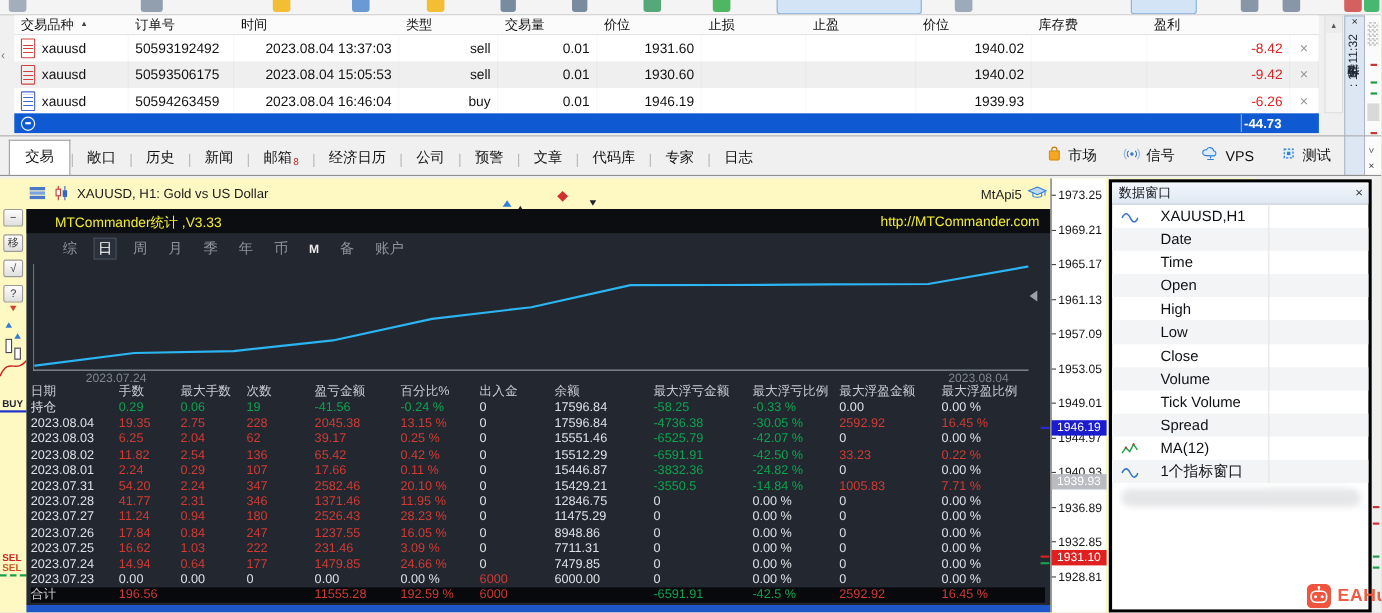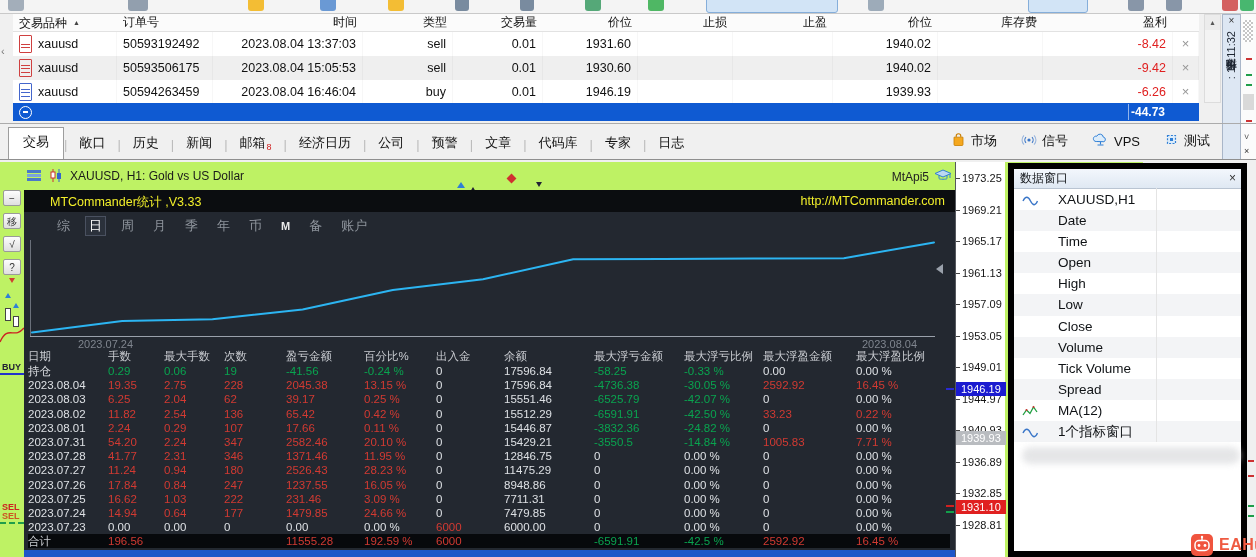--- a/index.html
+++ b/index.html
@@ -8,21 +8,21 @@
   .abs{position:absolute;}
   
   #toolbar{position:absolute;left:0;top:0;width:1256px;height:13px;background:#f4f4f4;border-bottom:1px solid #c9c9c9;overflow:hidden;}
   .tbstub{position:absolute;top:-8px;height:19px;border-radius:3px;opacity:.9;}
   
   #collapse-handle{position:absolute;left:1px;top:45px;width:11px;color:#7a7a7a;font-size:11px;}
   #trade-panel{position:absolute;left:13px;top:14px;width:1186px;}
   .tgrid{display:grid;grid-template-columns:104px 96px 150px 90px 90px 95px 95px 100px 105px 105px 130px 26px;}
   #trade-header{height:17px;line-height:17px;font-size:12px;background:#fbfbfb;border-bottom:1px solid #e2e2e2;}
   #trade-header div{padding:0 6px;white-space:nowrap;overflow:hidden;}
-  #trade-header .r{text-align:right;}
+  #trade-header .r{text-align:left;}
   .sorttri{font-size:7px;color:#444;margin-left:6px;vertical-align:2px;}
   .trow{height:24px;line-height:24px;font-size:12.5px;background:#fff;}
   .trow.alt{background:#efefef;}
   .trow>div{padding:0 6px;border-right:1px solid rgba(0,0,0,0.03);white-space:nowrap;}
   .trow .r{text-align:right;}
   .sym{display:flex;align-items:center;gap:6px;}
   .oicon{width:9px;height:12px;border:1px solid currentColor;border-radius:1px;flex:0 0 auto;
          background:repeating-linear-gradient(to bottom,transparent 0 2.5px,currentColor 2.5px 3.5px) content-box;padding:2px 1px;}
   .oicon.sell{color:#cf4040;} .oicon.buy{color:#4466cc;}
   .profit{color:#e02020;}
@@ -46,21 +46,21 @@
   #tab-sep-top{position:absolute;left:0;top:123px;width:1256px;height:1px;background:#ababab;}
   #tabbar{position:absolute;left:8px;top:128px;height:31px;display:flex;align-items:flex-end;font-size:13px;text-align:center;}
   .tab{padding:5px 12px 7px;color:#111;white-space:nowrap;}
   .tab.active{background:#fff;border:1px solid #9d9d9d;border-bottom:none;padding:5px 14px 8px;}
   .tabsep{color:#bbb;padding-bottom:7px;}
   .badge8{color:#d02020;font-size:9px;vertical-align:-3px;margin-left:1px;}
   #tabbar-right{position:absolute;right:46px;top:132px;display:flex;align-items:center;font-size:13px;}
   #tabbar-right .ritem{display:flex;align-items:center;gap:5px;margin-left:24px;}
   #tab-sep-bottom{position:absolute;left:0;top:159px;width:1256px;height:1px;background:#8f8f8f;}
   
-  #chart-window{position:absolute;left:0;top:162px;width:1143px;height:395px;background:#bef264;overflow:hidden;}
+  #chart-window{position:absolute;left:0;top:162px;width:1143px;height:395px;background:#fef9c3;overflow:hidden;}
   #chart-title{position:absolute;left:70px;top:7px;font-size:12px;color:#1a1a1a;white-space:nowrap;}
   #mtapi{position:absolute;left:858px;top:6px;width:94px;display:flex;justify-content:flex-end;align-items:center;gap:5px;font-size:12px;color:#222;}
   .hicon{position:absolute;top:6px;}
   .toolbtn{position:absolute;left:3px;width:18px;height:16px;background:linear-gradient(#fdfdfd,#dfdfdf);border:1px solid #9a9a9a;border-radius:2px;
            font-size:10px;line-height:15px;text-align:center;color:#333;box-sizing:border-box;}
   .deco{position:absolute;}
   
   #panel{position:absolute;left:24px;top:28px;width:931px;height:360px;background:#232830;overflow:hidden;}
   #panel-titlebar{position:absolute;left:0;top:0;width:100%;height:22px;background:#0b0d10;}
   #panel-title{position:absolute;left:26px;top:4px;color:#f2ef2a;font-size:12.5px;}
@@ -82,21 +82,21 @@
   .srow.total{background:#07090c;}
   .sc{overflow:hidden;padding-right:4px;}
   .cw{color:#dde0e4;} .cr{color:#d23a32;} .cg{color:#09a44f;} .ch{color:#c9ccd1;}
   #panel-bottom-strip{position:absolute;left:24px;top:388px;width:931px;height:7px;background:#1e56c8;}
   
   #price-axis{position:absolute;left:955px;top:0;width:50px;height:395px;background:#fff;border-left:1px solid #55585e;box-sizing:border-box;}
   .ptick{position:absolute;left:0;width:50px;height:12px;line-height:12px;font-size:11px;color:#151515;white-space:nowrap;}
   .ptick .dash{display:inline-block;width:4px;height:1px;background:#444;vertical-align:3px;margin-right:2px;}
   .pmark{position:absolute;left:0;width:50px;height:14px;line-height:14px;font-size:11px;color:#fff;padding-left:5px;box-sizing:border-box;}
   
-  #data-window{position:absolute;left:1008px;top:163px;width:239px;height:394px;background:#fff;border:6px solid #000000;box-sizing:border-box;}
+  #data-window{position:absolute;left:1008px;top:163px;width:239px;height:394px;background:#fff;border:3px solid #000000;box-sizing:border-box;}
   #dw-title{height:19px;background:linear-gradient(#f3f7fc,#dfe8f3);border-bottom:1px solid #b9c4d2;font-size:12px;line-height:19px;padding:0 6px;color:#15181c;position:relative;}
   #dw-close{position:absolute;right:5px;top:0;color:#333;font-size:12px;}
   .dwrow{position:relative;height:21.1px;line-height:21.1px;font-size:13.5px;color:#0f1215;padding-left:44px;box-sizing:border-box;}
   .dwrow.alt{background:#f3f4f6;}
   .dwicon{position:absolute;left:8px;top:3px;}
   #dw-divider{position:absolute;left:142px;top:19px;width:1px;height:254px;background:#e4e4e4;}
   #dw-blur{position:absolute;left:8px;top:278px;width:218px;height:17px;background:#dfe0e2;border-radius:9px;filter:blur(3px);opacity:.8;}
   #eahub{position:absolute;left:177px;top:365px;display:flex;align-items:center;gap:6px;}
   #eahub .txt{font-size:16px;font-weight:bold;color:#ef5a41;letter-spacing:.5px;}
   #edge-ticks{position:absolute;left:1248px;top:420px;width:8px;height:120px;}

